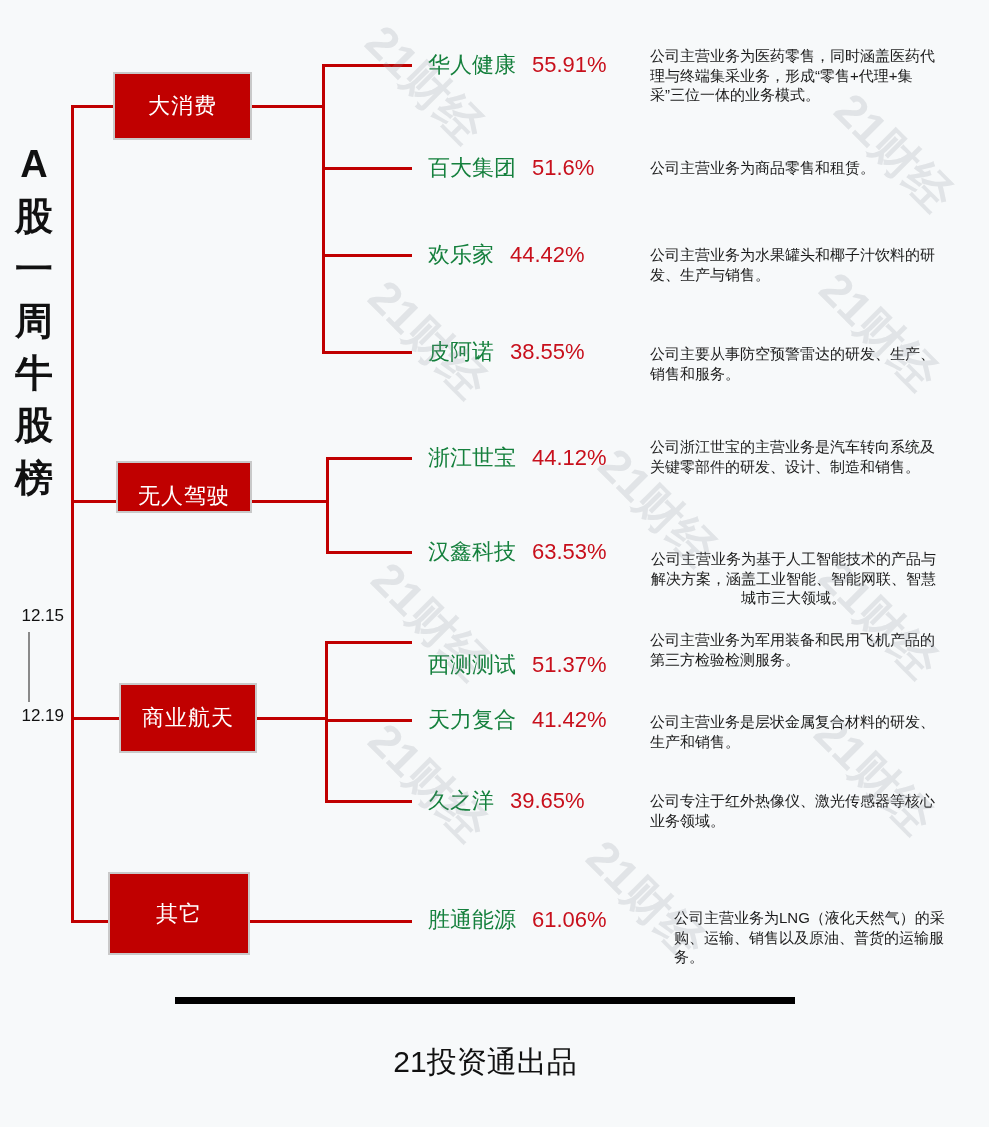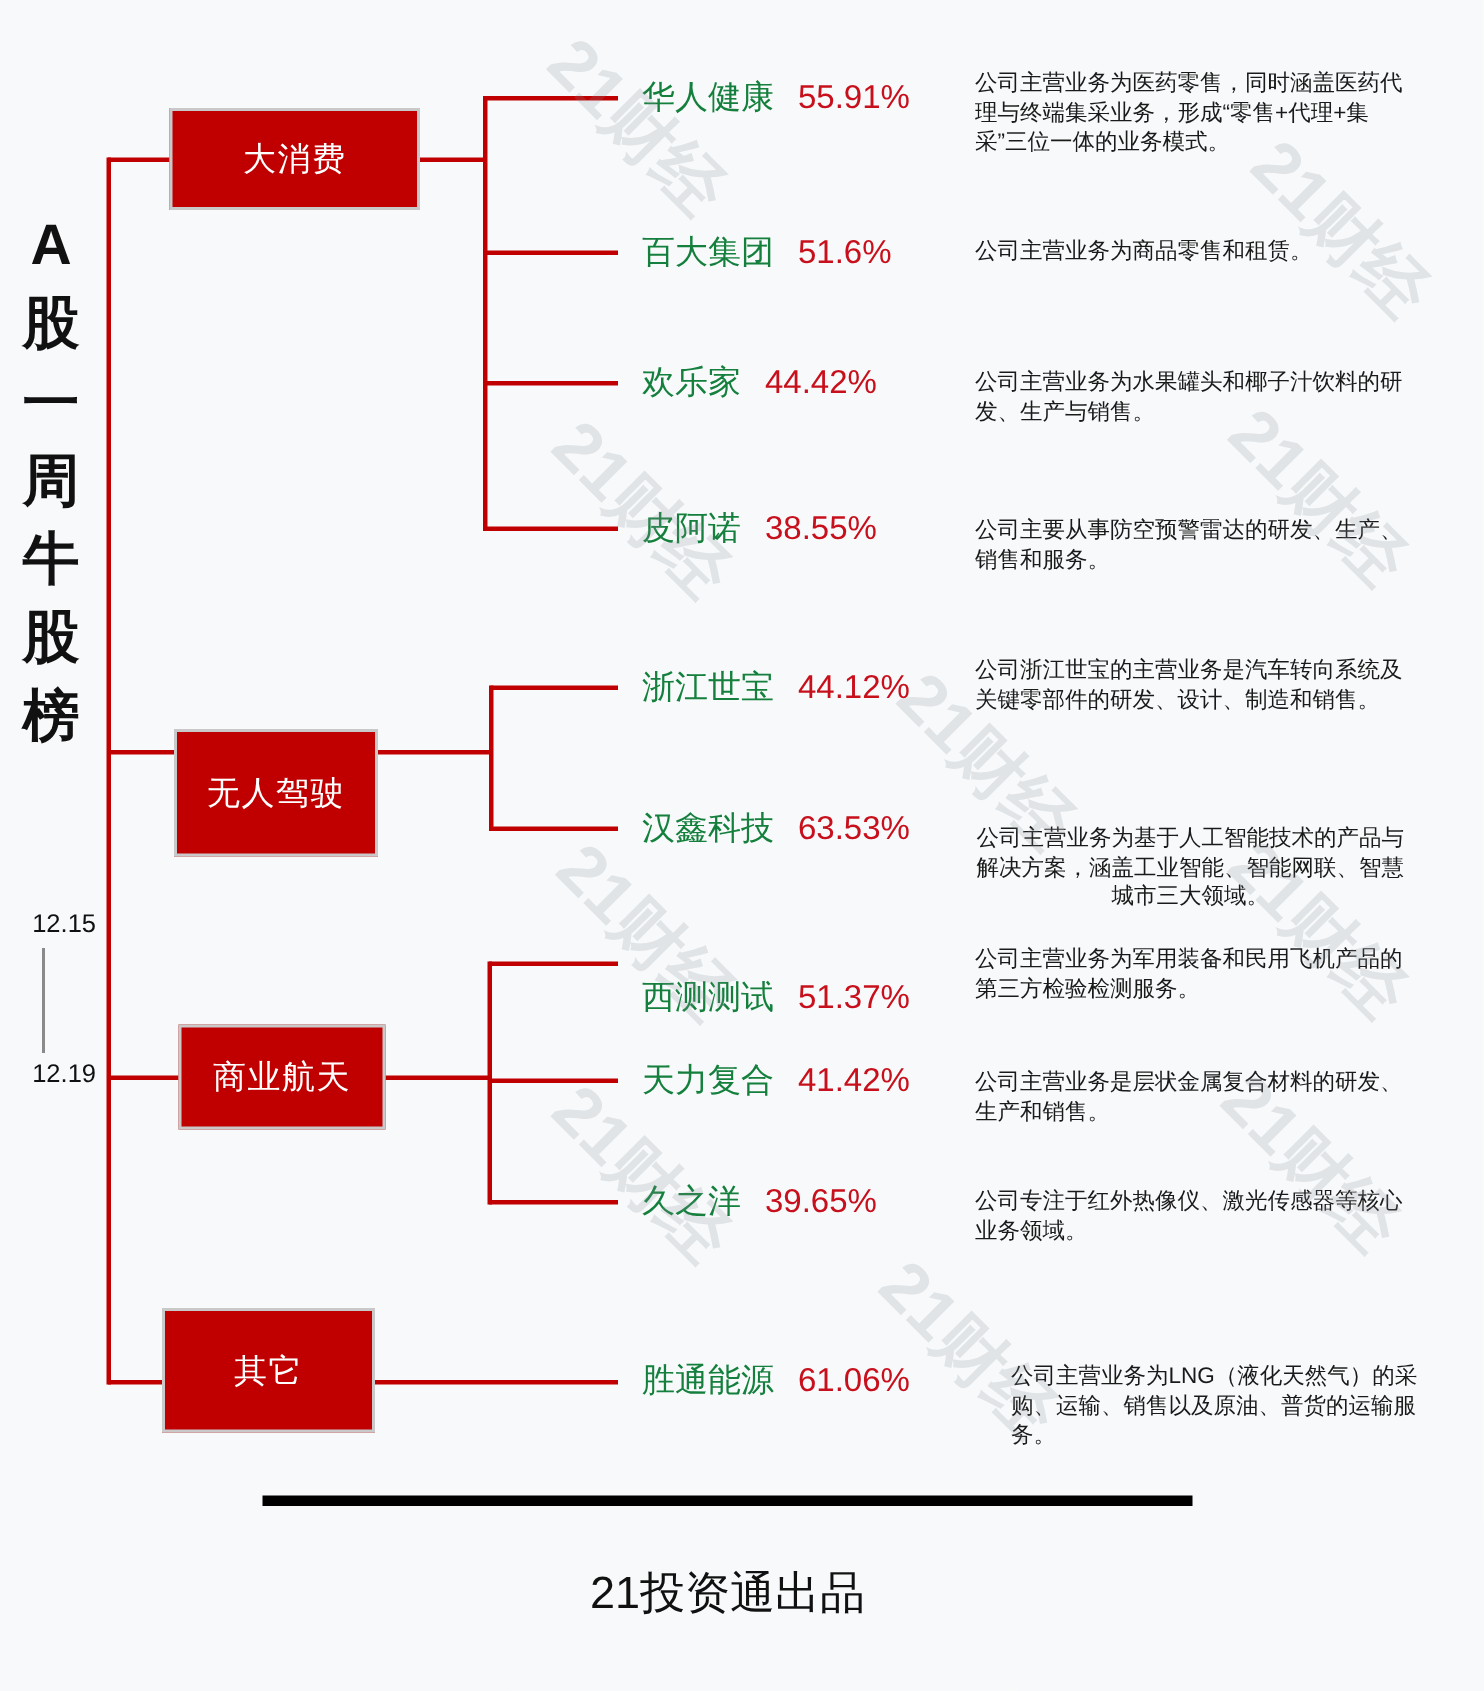--- a/index.html
+++ b/index.html
@@ -66,37 +66,37 @@
 
   <div id="tree-layer">
       <div class="vline" style="left: 70.5px; top: 104.5px; height: 818px;"></div>
       <div class="hline" style="left: 72px; top: 104.5px; width: 41px;"></div>
       <div class="hline" style="left: 252px; top: 104.5px; width: 71px;"></div>
       <div class="vline" style="left: 321.5px; top: 63.5px; height: 290px;"></div>
       <div class="hline" style="left: 323px; top: 63.5px; width: 89px;"></div>
       <div class="hline" style="left: 323px; top: 166.5px; width: 89px;"></div>
       <div class="hline" style="left: 323px; top: 253.5px; width: 89px;"></div>
       <div class="hline" style="left: 323px; top: 350.5px; width: 89px;"></div>
-      <div class="cat-box" style="left: 113px; top: 72px; width: 167px; height: 68px;">
+      <div class="cat-box" style="left: 113px; top: 72px; width: 139px; height: 68px;">
         <span>大消费</span>
       </div>
       <div class="stock-row" style="left: 428px; top: 50px;"><span class="stock-name">华人健康</span><span class="stock-pct">55.91%</span></div>
       <div class="stock-desc" style="top: 46px;">公司主营业务为医药零售，同时涵盖医药代理与终端集采业务，形成“零售+代理+集采”三位一体的业务模式。</div>
       <div class="stock-row" style="left: 428px; top: 153px;"><span class="stock-name">百大集团</span><span class="stock-pct">51.6%</span></div>
       <div class="stock-desc" style="top: 158px;">公司主营业务为商品零售和租赁。</div>
       <div class="stock-row" style="left: 428px; top: 240px;"><span class="stock-name">欢乐家</span><span class="stock-pct">44.42%</span></div>
       <div class="stock-desc" style="top: 245px;">公司主营业务为水果罐头和椰子汁饮料的研发、生产与销售。</div>
       <div class="stock-row" style="left: 428px; top: 337px;"><span class="stock-name">皮阿诺</span><span class="stock-pct">38.55%</span></div>
       <div class="stock-desc" style="top: 344px;">公司主要从事防空预警雷达的研发、生产、销售和服务。</div>
       <div class="hline" style="left: 72px; top: 499.5px; width: 44px;"></div>
       <div class="hline" style="left: 252px; top: 499.5px; width: 75px;"></div>
       <div class="vline" style="left: 325.5px; top: 456.5px; height: 97px;"></div>
       <div class="hline" style="left: 327px; top: 456.5px; width: 85px;"></div>
       <div class="hline" style="left: 327px; top: 550.5px; width: 85px;"></div>
-      <div class="cat-box" style="left: 116px; top: 486px; width: 136px; height: 85px;">
+      <div class="cat-box" style="left: 116px; top: 461px; width: 136px; height: 52px; align-items: flex-end;">
         <span>无人驾驶</span>
       </div>
       <div class="stock-row" style="left: 428px; top: 443px;"><span class="stock-name">浙江世宝</span><span class="stock-pct">44.12%</span></div>
       <div class="stock-desc" style="top: 437px;">公司浙江世宝的主营业务是汽车转向系统及关键零部件的研发、设计、制造和销售。</div>
       <div class="stock-row" style="left: 428px; top: 537px;"><span class="stock-name">汉鑫科技</span><span class="stock-pct">63.53%</span></div>
       <div class="stock-desc" style="top: 549px; text-align: center;">公司主营业务为基于人工智能技术的产品与解决方案，涵盖工业智能、智能网联、智慧城市三大领域。</div>
       <div class="hline" style="left: 72px; top: 716.5px; width: 47px;"></div>
       <div class="hline" style="left: 257px; top: 716.5px; width: 69px;"></div>
       <div class="vline" style="left: 324.5px; top: 640.5px; height: 162px;"></div>
       <div class="hline" style="left: 326px; top: 640.5px; width: 86px;"></div>

